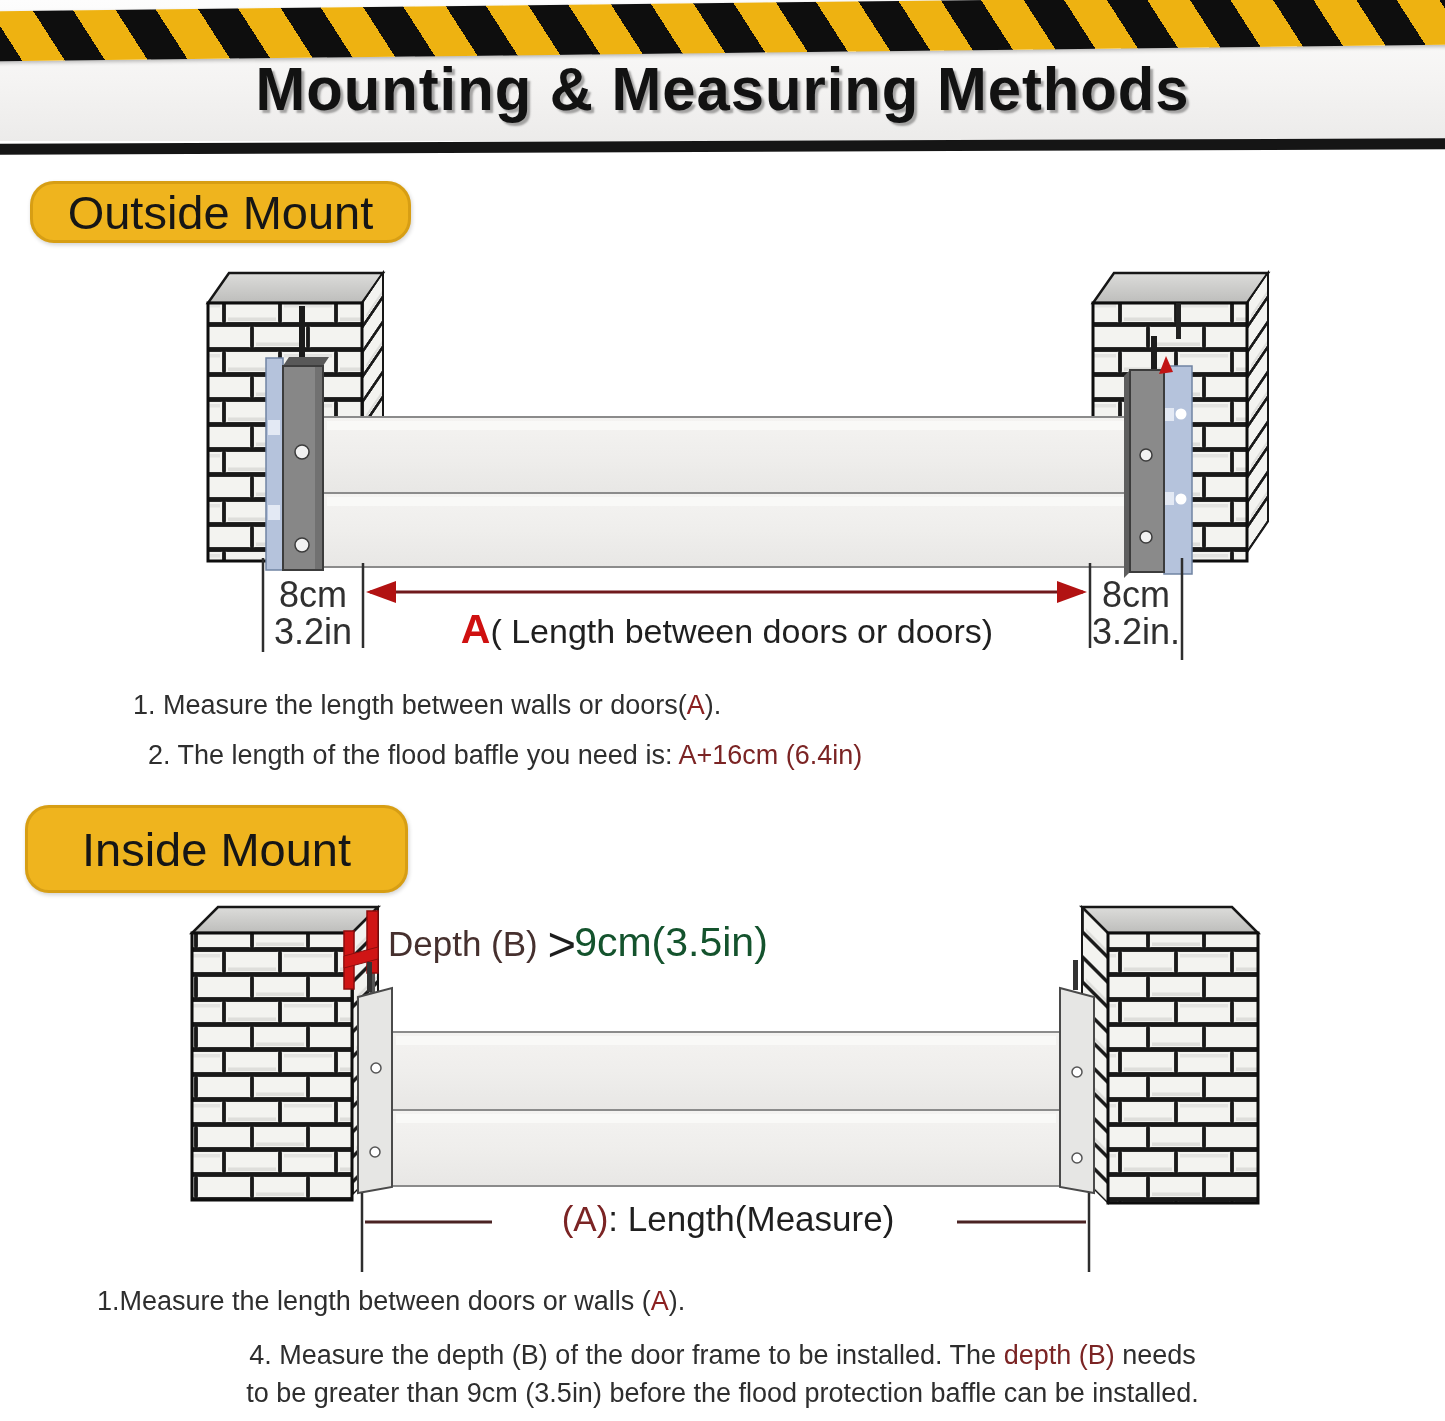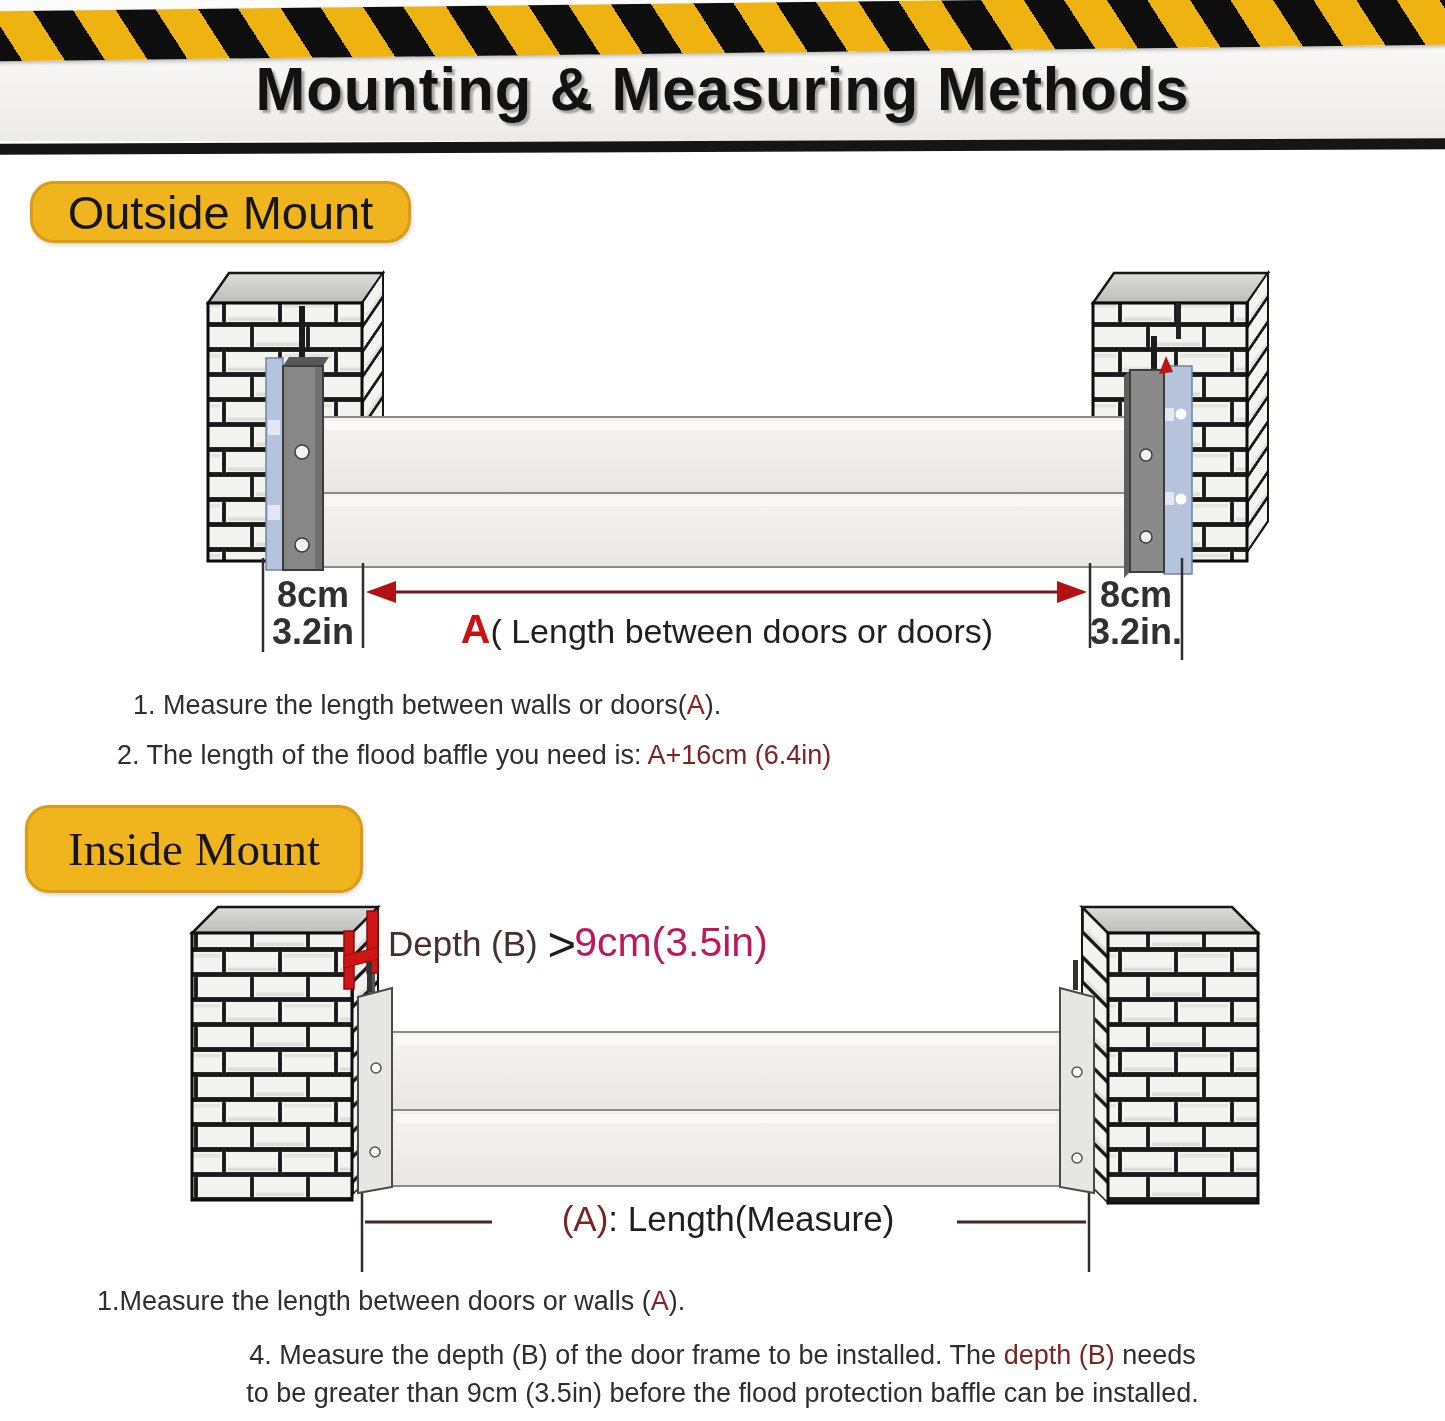--- a/index.html
+++ b/index.html
@@ -29,41 +29,41 @@
     background:#151515; transform:rotate(-0.22deg);
   }
   
   .mount-label {
     position:absolute; background:#efb41e; border-radius:24px;
     display:flex; align-items:center; justify-content:center;
     font-size:47px; color:#161616;
     box-shadow:inset 0 0 0 3px rgba(160,110,0,0.30), 1px 2px 4px rgba(0,0,0,0.18);
   }
   .mount-label.outside { left:30px;  top:181px; width:381px; height:62px; }
-  .mount-label.inside  { left:25px;  top:805px; width:338px; height:88px;font-family:Liberation Serif, serif; }
+  .mount-label.inside  { left:25px;  top:805px; width:383px; height:88px; }
   
   .art { position:absolute; top:0; left:0; }
   
   .meas {
     position:absolute; font-size:36px; color:#303030;
-    text-align:center; line-height:37px; white-space:nowrap;font-weight:bold;
+    text-align:center; line-height:37px; white-space:nowrap;
   }
   .dim-caption {
     position:absolute; font-size:34px; color:#1f1f1f;
     text-align:center; white-space:nowrap;
   }
   .big-a   { color:#cf1010; font-weight:bold; font-size:41px; }
   .dk-red  { color:#8b2020; }
   .maroon  { color:#7b2424; }
   .step { position:absolute; font-size:27px; color:#2e2e2e; white-space:nowrap; }
   .step.centered { white-space:normal; text-align:center; line-height:38px; }
   .depth { position:absolute; white-space:nowrap; }
   .depth-label { font-size:35px; color:#46302e; }
   .depth-gt    { font-size:49px; color:#1d1d1d; vertical-align:-5px; letter-spacing:-2px; }
-  .depth-value { font-size:41px; color:#be185d; }
+  .depth-value { font-size:41px; color:#14532d; }
 </style>
 </head>
 <body>
 
 <div class="page">
 
   <div class="header-bg"></div>
   <div class="hazard"></div>
   <h1 class="title">Mounting &amp; Measuring Methods</h1>
   <div class="black-bar"></div>
@@ -225,21 +225,21 @@
     <div>3.2in.</div>
   </div>
 
   <div class="dim-caption" style="left:368px; top:606px; width:718px;">
     <span class="big-a">A</span><span>( Length between doors or doors)</span>
   </div>
 
   <div class="step" style="left:133px; top:690px;">
     <span>1. Measure the length between walls or doors(</span><span class="dk-red">A</span><span>).</span>
   </div>
-  <div class="step" style="left:117px; top:740px;">
+  <div class="step" style="left:148px; top:740px;">
     <span>2. The length of the flood baffle you need is: </span><span class="maroon">A+16cm (6.4in)</span>
   </div>
 
   <div class="mount-label inside">
     <span>Inside Mount</span>
   </div>
 
   <div class="depth" style="left:388px; top:916px;">
     <span class="depth-label">Depth (B) </span><span class="depth-gt">&gt;</span><span class="depth-value">9cm(3.5in)</span>
   </div>

